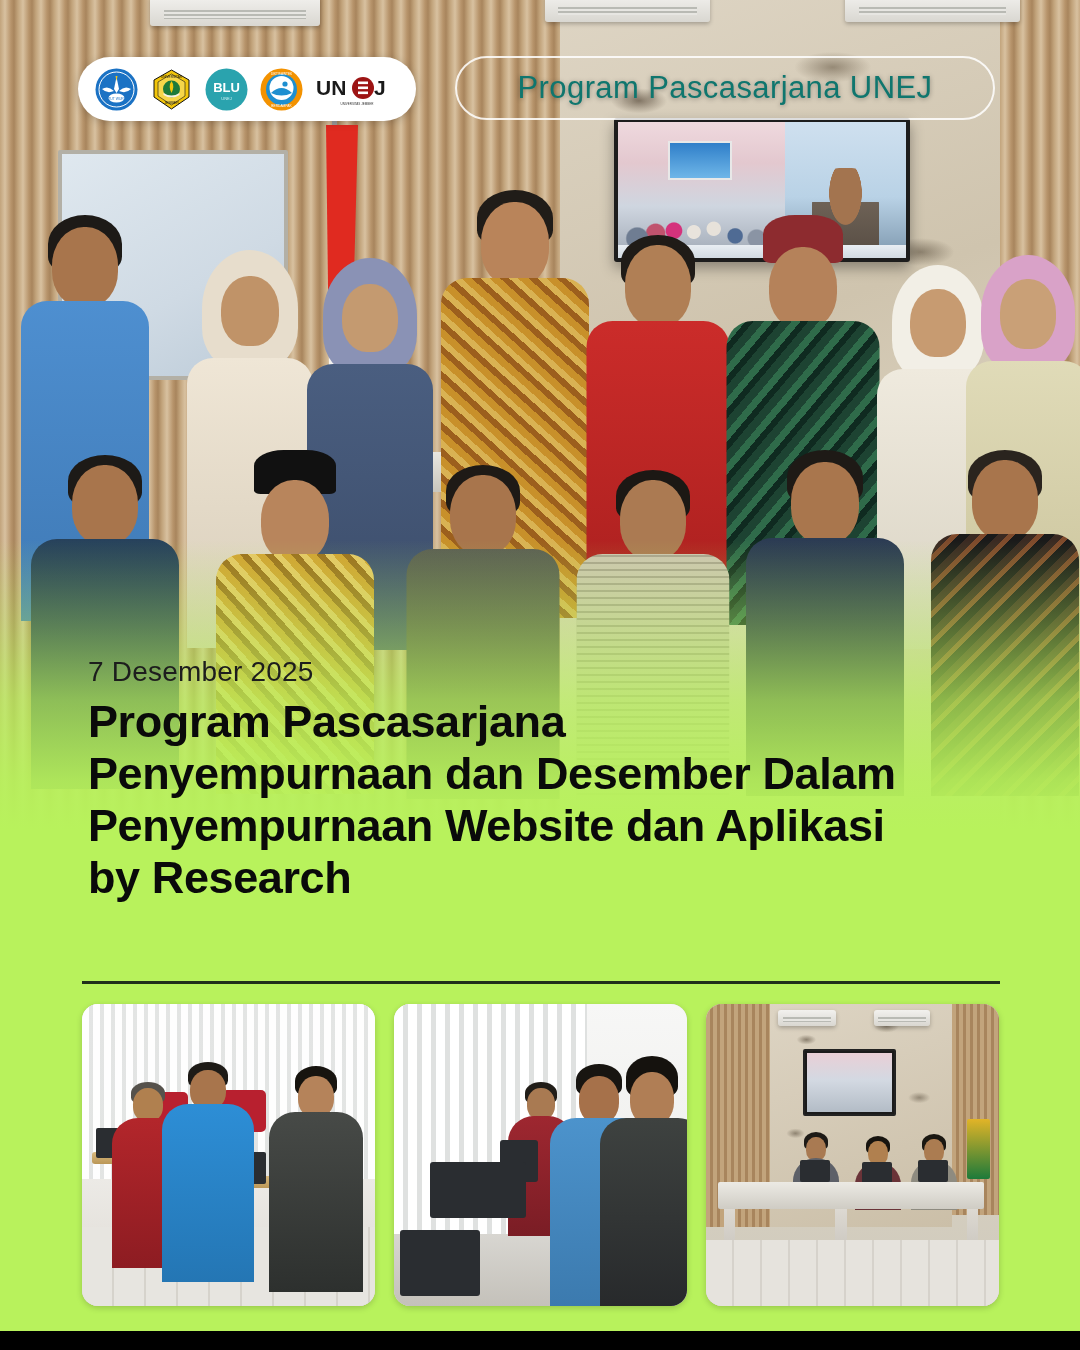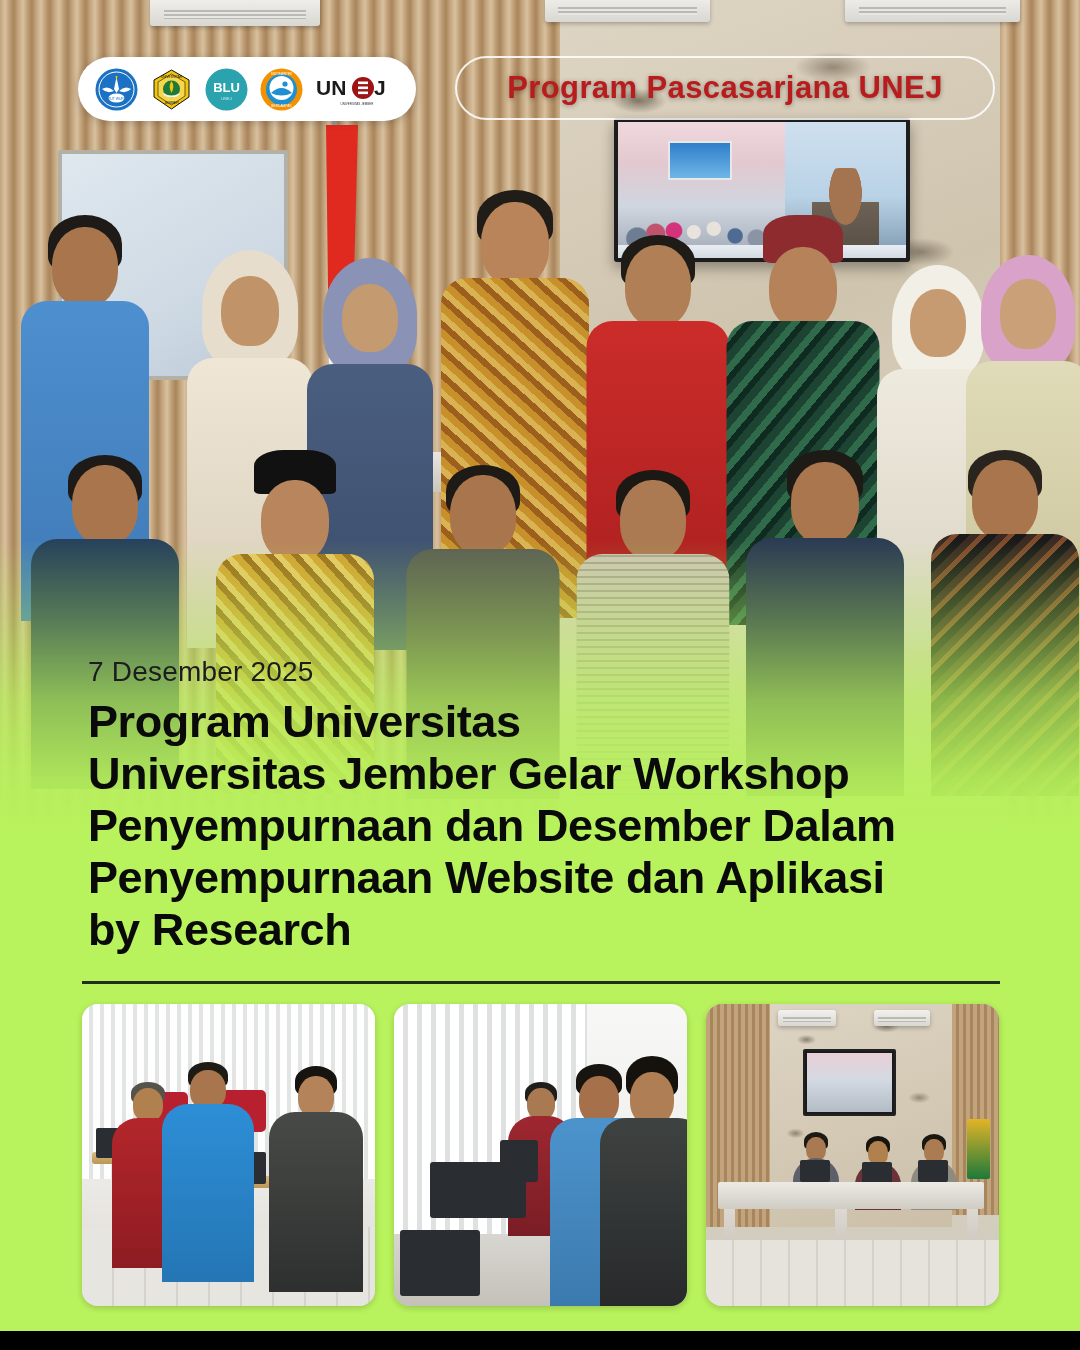--- a/index.html
+++ b/index.html
@@ -187,23 +187,23 @@
 
   .title-pill {
     position: absolute; left: 455px; top: 56px;
     width: 540px; height: 64px;
     border: 2px solid rgba(255,255,255,.85);
     border-radius: 34px;
     display: flex; align-items: center; justify-content: center;
     z-index: 5;
   }
   .title-pill span {
-    color: #b91c1c;
+    color: #0f766e;
     font-size: 31px;
-    font-weight: 700;
+    font-weight: 400;
     letter-spacing: .4px;
     text-shadow: 0 1px 5px rgba(0,0,0,.35);
     white-space: nowrap;
   }
 
   
   .textblock {
     position: absolute; left: 88px; top: 656px;
     width: 940px;
     z-index: 6;
@@ -497,22 +497,21 @@
 
   </div>
 
   <div class="title-pill">
     <span>Program Pascasarjana UNEJ</span>
   </div>
 
   <div class="textblock">
     <div class="date">7 Desember 2025</div>
     <div class="headline">
-      <div>Program Universitas</div>
-      <div>Universitas Jember Gelar Workshop</div>
+      <div>Program Pascasarjana</div>
       <div>Penyempurnaan dan Desember Dalam</div>
       <div>Penyempurnaan Website dan Aplikasi</div>
       <div>by Research</div>
     </div>
   </div>
 
   <div class="divider"></div>
 
   <div class="thumbs">
 

